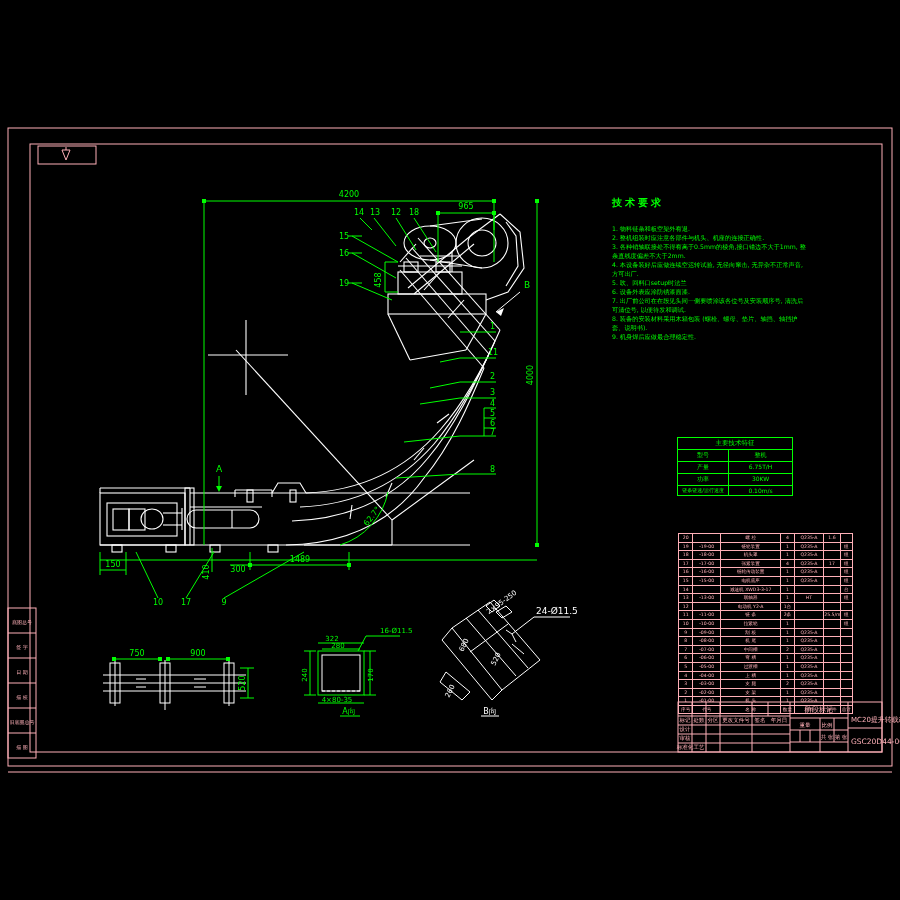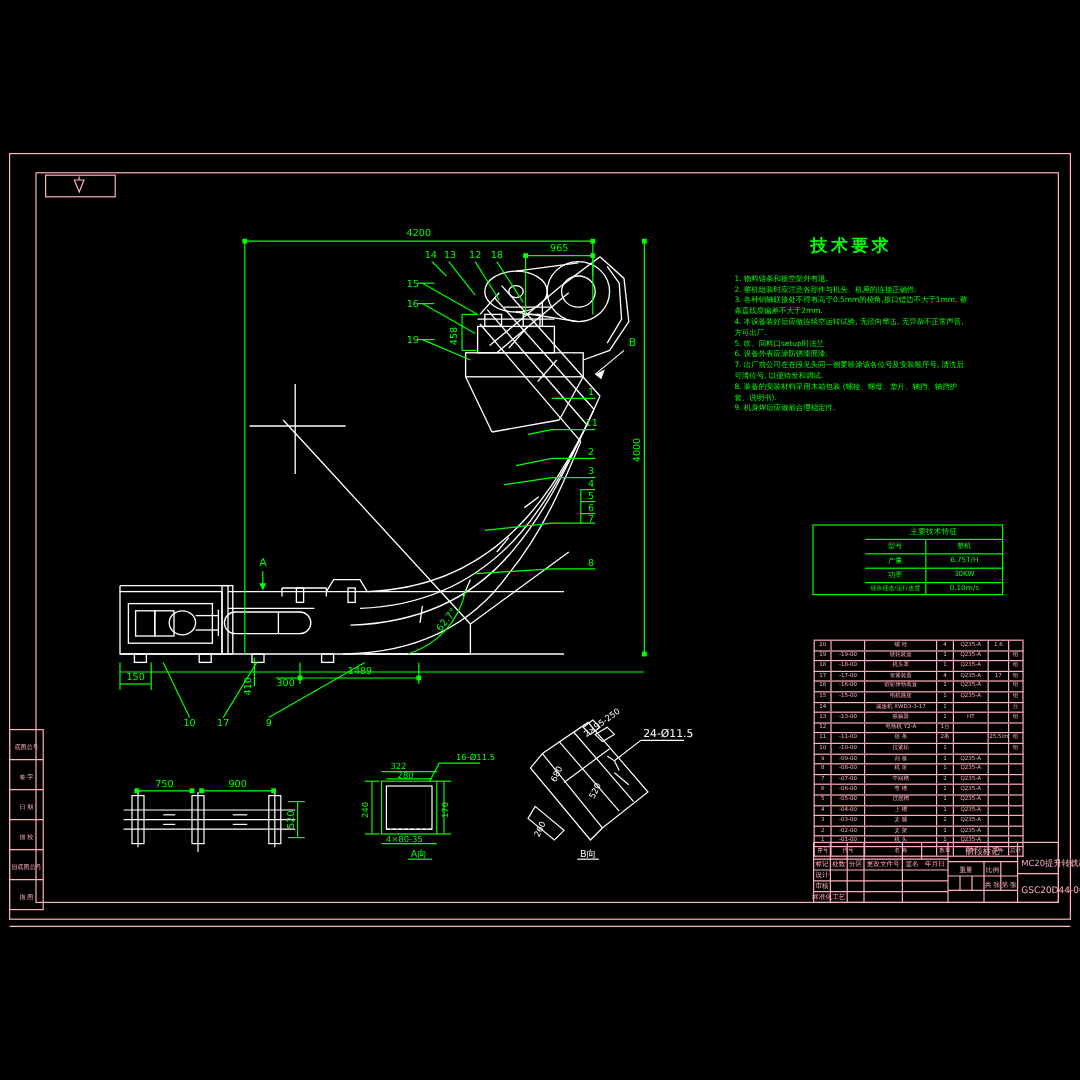--- a/index.html
+++ b/index.html
@@ -350,35 +350,35 @@
       <text x="503" y="604" text-anchor="middle" transform="rotate(-36 503 604)">2×95-250</text>
       <text x="466" y="646" text-anchor="middle" transform="rotate(-64 466 646)">680</text>
       <text x="498" y="660" text-anchor="middle" transform="rotate(-64 498 660)">520</text>
       <text x="452" y="692" text-anchor="middle" transform="rotate(-64 452 692)">260</text>
       <text x="490" y="714" font-size="8" text-anchor="middle">B向</text>
     </g>
     <line x1="481" y1="716" x2="499" y2="716" stroke="#ffffff" stroke-width="1"></line>
   </svg>
 
   <div style="position:absolute;left:612px;top:196px;width:195px;">
-    <div style="color:#00ff00;font-size:14px;text-align:center;font-weight:bold;letter-spacing:3px;margin-bottom:15px;">技术要求</div>
+    <div style="color:#00ff00;font-size:10px;font-weight:bold;letter-spacing:3px;margin-bottom:15px;">技术要求</div>
     <div style="color:#00ff00;font-size:6.2px;line-height:1.45;">
       <div>1. 物料链条和板空架外有退.</div>
       <div>2. 整机组装时应注意各部件与机头、机座的连接正确性.</div>
       <div>3. 各种销轴联接处不得有高于0.5mm的棱角,接口错边不大于1mm, 整条直线度偏差不大于2mm.</div>
       <div>4. 本设备装好后应做连续空运转试验, 无径向窜击, 无异杂不正常声音, 方可出厂.</div>
       <div>5. 吹、回料口setup时法兰</div>
       <div>6. 设备外表应涂防锈漆面漆.</div>
       <div>7. 出厂前公司在在段见头同一侧要喷涂该各位号及安装顺序号, 清洗后可清位号, 以便待发和调试.</div>
       <div>8. 装备的安装材料采用木箱包装 (螺栓、螺母、垫片、轴挡、轴挡护套、说明书).</div>
       <div>9. 机身焊后应做最合理稳定性.</div>
     </div>
   </div>
 
-  <div style="position:absolute;left:677px;top:437px;width:114px;border:1px solid #00ff00;padding-left:43px;">
+  <div style="position:absolute;left:677px;top:437px;width:114px;border:1px solid #00ff00;">
     <div style="color:#00ff00;font-size:6.5px;text-align:center;border-bottom:1px solid #00ff00;padding:1px 0;">主要技术特征</div>
     <div style="display:flex;border-bottom:1px solid #00ff00;">
       <div style="width:44%;color:#00ff00;font-size:6px;text-align:center;border-right:1px solid #00ff00;padding:1px 0;">型号</div>
       <div style="flex:1;color:#00ff00;font-size:6px;text-align:center;padding:1px 0;">整机</div>
     </div>
     <div style="display:flex;border-bottom:1px solid #00ff00;">
       <div style="width:44%;color:#00ff00;font-size:6px;text-align:center;border-right:1px solid #00ff00;padding:1px 0;">产量</div>
       <div style="flex:1;color:#00ff00;font-size:6px;text-align:center;padding:1px 0;">6.75T/H</div>
     </div>
     <div style="display:flex;border-bottom:1px solid #00ff00;">

